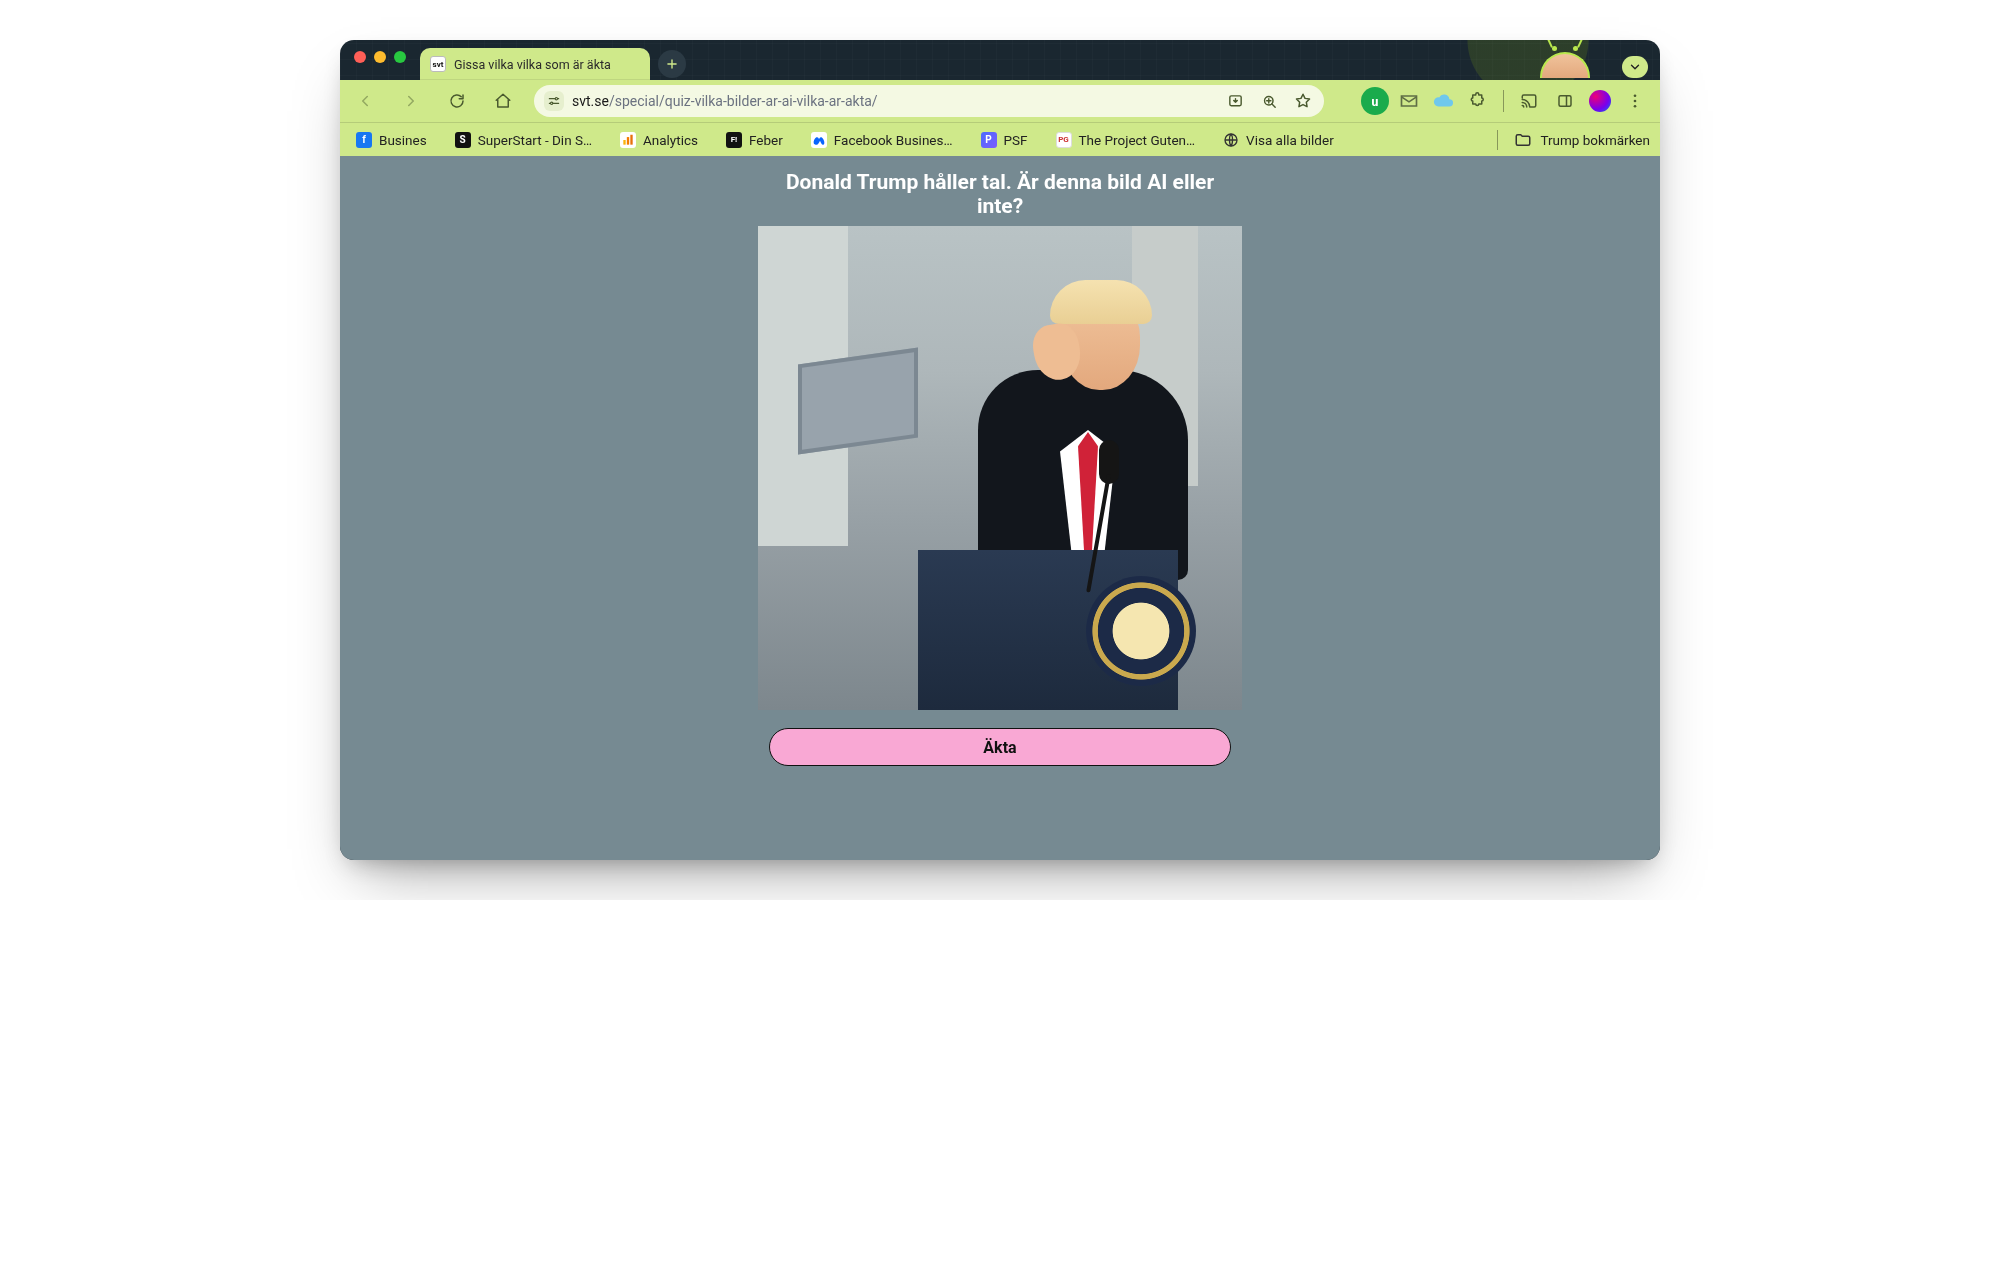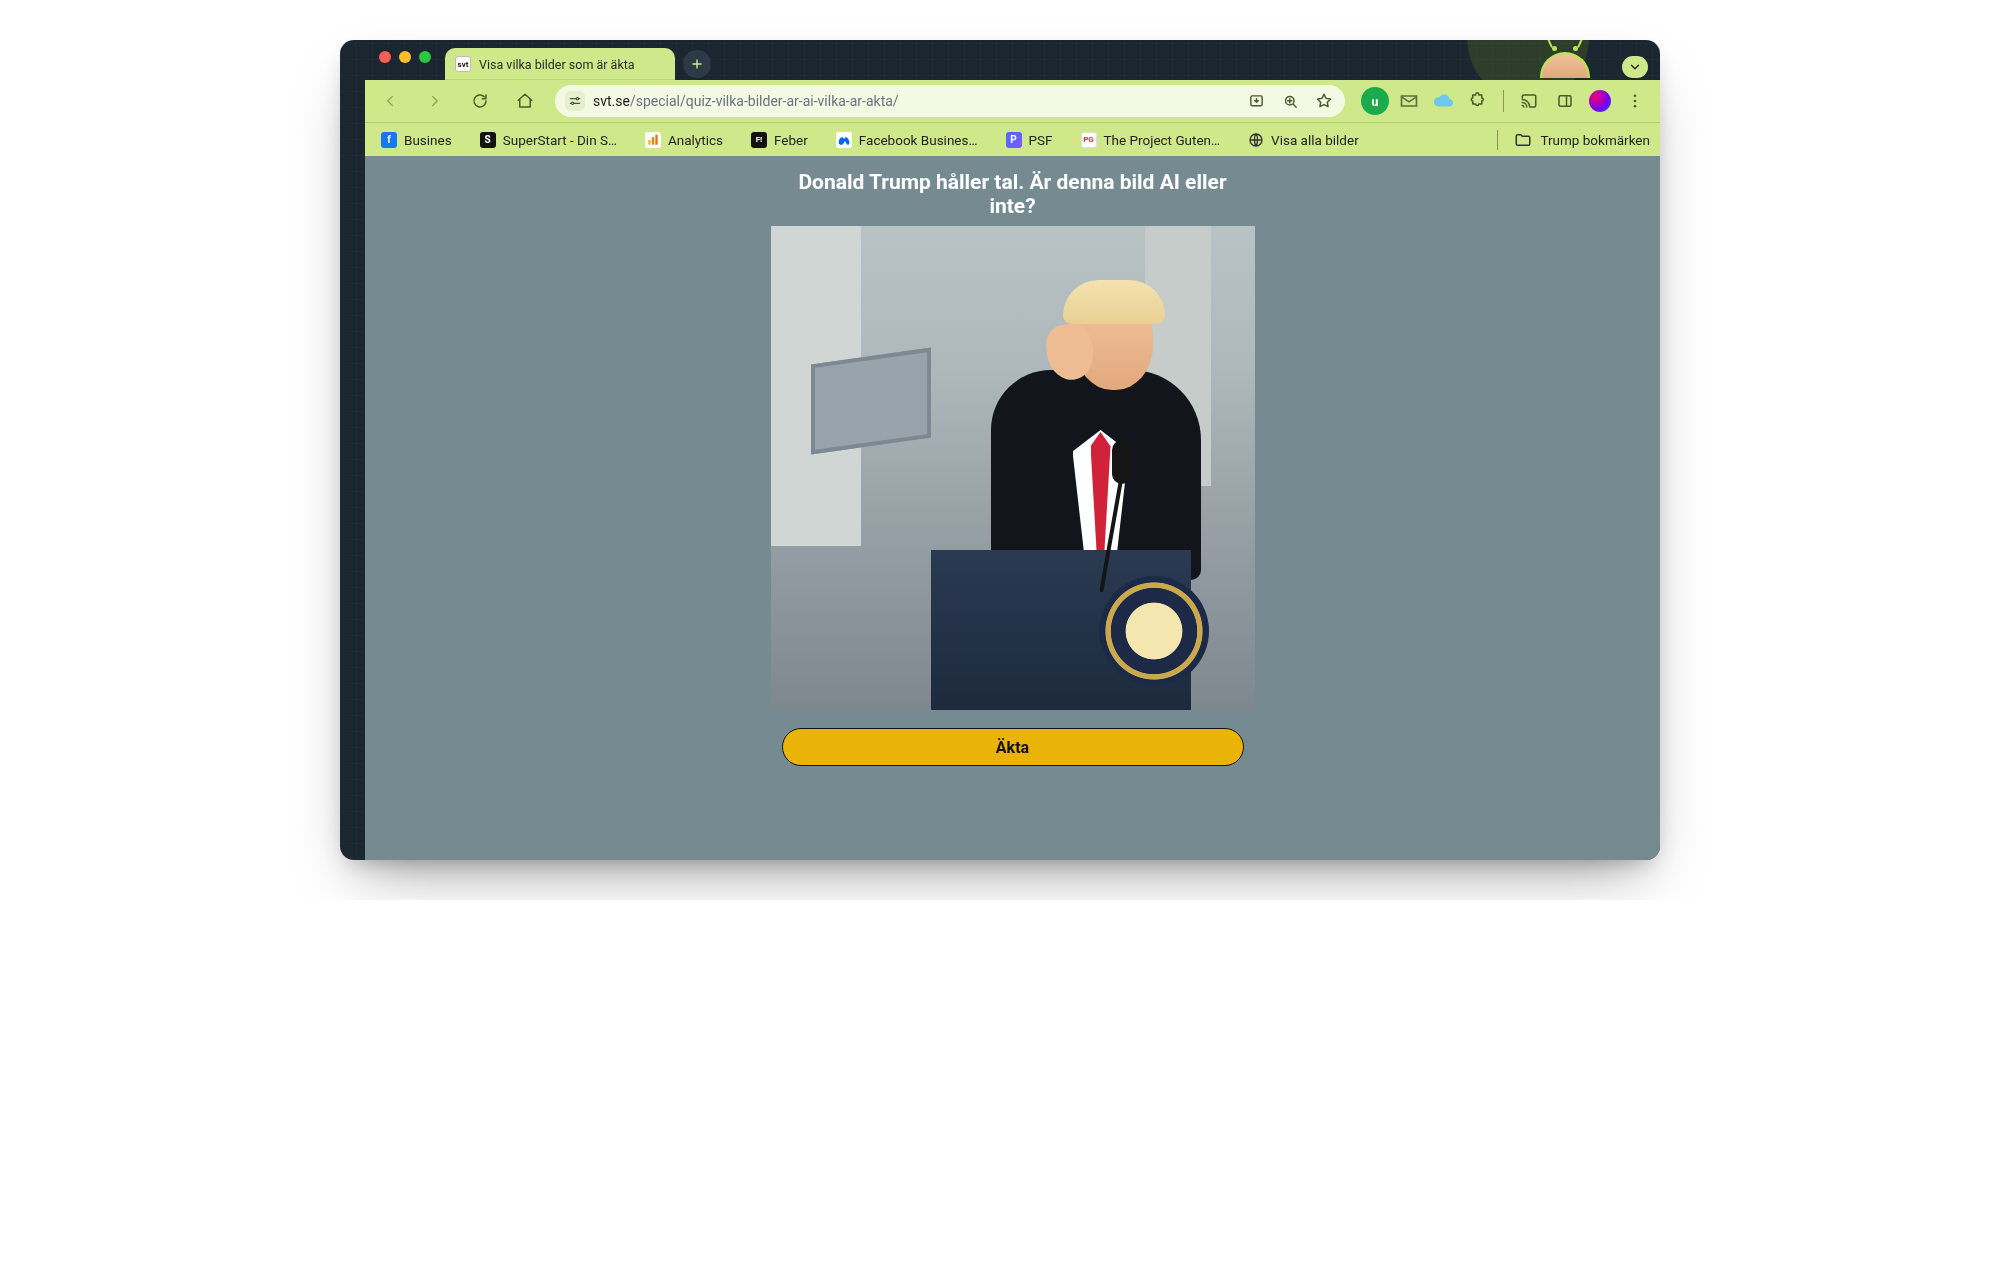--- a/index.html
+++ b/index.html
@@ -4,21 +4,20 @@
 <style>
   * { margin:0; padding:0; box-sizing:border-box; font-family:-apple-system,BlinkMacSystemFont,"Segoe UI",Roboto,Helvetica,Arial,sans-serif; }
   body { background:#fff; padding:40px; }
   .window {
     width:1320px; height:820px; margin:0 auto;
     background:#1a2730;
     border-radius:14px; overflow:hidden;
     box-shadow:0 30px 60px -20px rgba(0,0,0,.35),0 10px 25px -10px rgba(0,0,0,.3);
     display:flex; flex-direction:column;
     position:relative;
-    padding-left:25px;
   }
   
   .window::before{
     content:""; position:absolute; inset:0;
     background:
       radial-gradient(circle at 90% 0%, rgba(180,230,0,.12) 0 60px, transparent 61px),
       repeating-linear-gradient(0deg, rgba(255,255,255,.02) 0 1px, transparent 1px 16px),
       repeating-linear-gradient(90deg, rgba(255,255,255,.02) 0 1px, transparent 1px 16px);
     pointer-events:none;
   }
@@ -107,21 +106,21 @@
   .mic .head{position:absolute;top:0;left:6px;width:20px;height:44px;border-radius:10px;background:#151515;}
   .mic .arm{position:absolute;top:34px;left:14px;width:4px;height:120px;background:#151515;border-radius:2px;transform-origin:top;transform:rotate(10deg);}
   .body{position:absolute;bottom:130px;left:180px;width:260px;height:250px;}
   .coat{position:absolute;bottom:0;left:40px;width:210px;height:210px;background:#12161c;border-radius:60px 70px 10px 10px;}
   .shirt{position:absolute;bottom:30px;left:122px;width:56px;height:120px;background:#fff;clip-path:polygon(50% 0,100% 18%,80% 100%,20% 100%,0 18%);}
   .tie{position:absolute;bottom:30px;left:140px;width:20px;height:118px;background:#d02238;clip-path:polygon(50% 0,100% 12%,70% 100%,30% 100%,0 12%);}
   .head{position:absolute;bottom:190px;left:124px;width:78px;height:92px;border-radius:42% 42% 48% 48%;background:linear-gradient(180deg,#f0c39b,#e3a87d);} 
   .hair{position:absolute;bottom:256px;left:112px;width:102px;height:44px;border-radius:50px 50px 12px 12px;background:linear-gradient(180deg,#f5e2b0,#e9cf94);} 
   .hand{position:absolute;bottom:200px;left:96px;width:46px;height:56px;background:#eebd93;border-radius:40% 40% 50% 50%;transform:rotate(-10deg);}
   .btns{display:flex;flex-direction:column;gap:8px;margin-top:18px;width:462px;}
-  .qbtn{height:38px;border-radius:19px;background:#eab308;border:1.5px solid #111;color:#111;font-weight:700;font-size:16px;display:flex;align-items:center;justify-content:center;}
+  .qbtn{height:38px;border-radius:19px;background:#f9a8d4;border:1.5px solid #111;color:#111;font-weight:700;font-size:16px;display:flex;align-items:center;justify-content:center;}
 
   svg{display:block;}
 </style>
 </head>
 <body>
 
 <div class="window">
   <div class="android">
     <div class="head"></div>
       <div class="ant l"></div>
@@ -131,21 +130,21 @@
   </div>
 
   <div class="tabstrip">
     <div class="traffic">
       <span class="tl-red"></span>
       <span class="tl-yel"></span>
       <span class="tl-grn"></span>
     </div>
     <div class="tab">
       <span class="fav">svt</span>
-      <span class="title">Visa vilka bilder som är äkta</span>
+      <span class="title">Gissa vilka vilka som är äkta</span>
       <span class="close">
         <svg viewBox="0 0 24 24" width="12" height="12">
             <path d="M6 6l12 12M18 6L6 18"></path>
           </svg>
       </span>
     </div>
     <div class="newtab">
       <svg viewBox="0 0 24 24" width="14" height="14" style="stroke:#cfe98a;fill:none;stroke-width:2.4;stroke-linecap:round">
           <path d="M12 5v14M5 12h14"></path>
         </svg>

